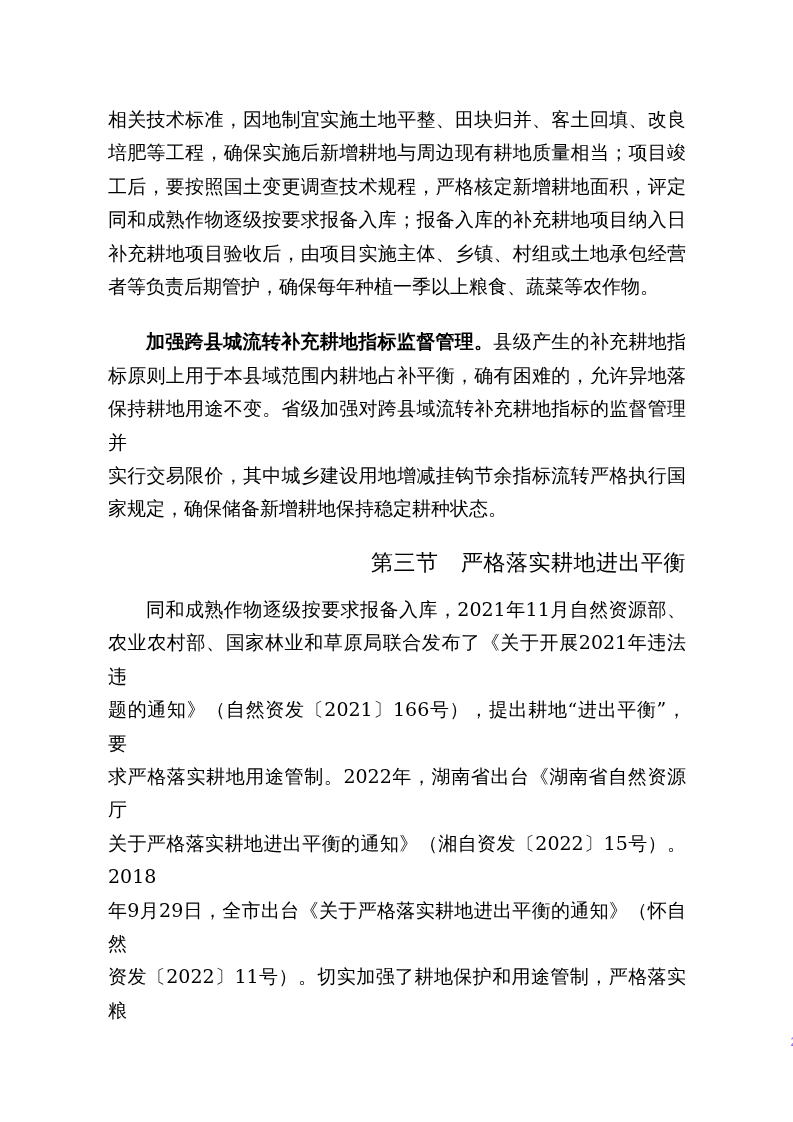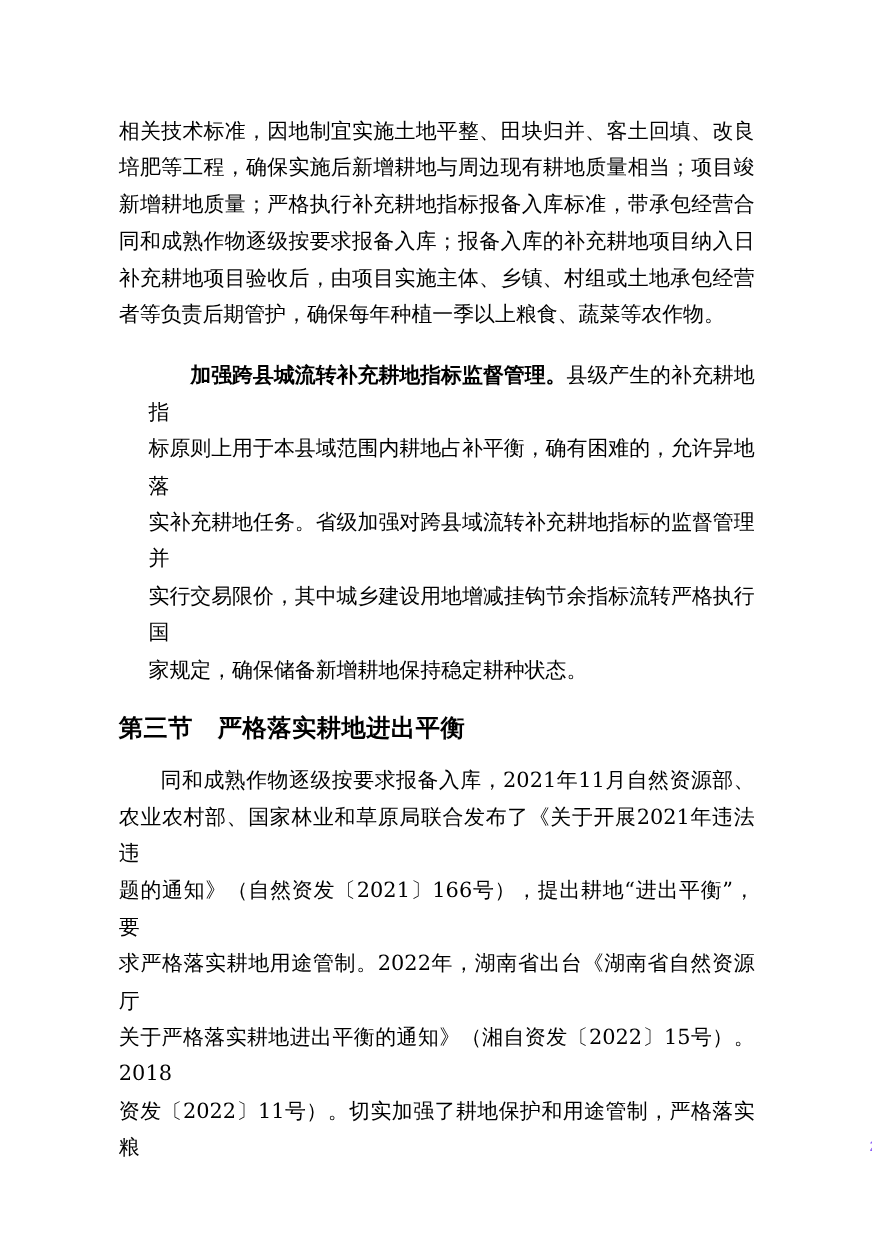--- a/index.html
+++ b/index.html
@@ -34,28 +34,27 @@
   }
   .indent,
   .indent-first .line:first-child {
     text-indent: 38px;
   }
   .bold {
     font-weight: bold;
   }
   .p2 {
     margin-top: 22px;
-    margin-left: 27px;
   }
   .heading {
     margin: 20px 0 13px 0;
     font-size: 22px;
     line-height: 34px;
-    text-align: left;
-    font-weight: bold;
+    text-align: right;
+    font-weight: normal;
     font-family: "DejaVu Sans", "Liberation Sans", sans-serif;
     letter-spacing: 0.5px;
   }
   .page-number {
     position: absolute;
     top: 1034px;
     left: 12px;
     width: 100%;
     text-align: right;
     font-size: 13px;
@@ -66,43 +65,44 @@
 </style>
 </head>
 <body>
 
 <div class="doc-page">
   <div class="content">
 
     <div class="para">
         <div class="line">相关技术标准，因地制宜实施土地平整、田块归并、客土回填、改良</div>
         <div class="line">培肥等工程，确保实施后新增耕地与周边现有耕地质量相当；项目竣</div>
-        <div class="line">新增耕地质量；严格执行补充耕地指标报备入库标准，带承包经营合</div>
+        <div class="line">工后，要按照国土变更调查技术规程，严格核定新增耕地面积，评定</div>
         <div class="line">同和成熟作物逐级按要求报备入库；报备入库的补充耕地项目纳入日</div>
         <div class="line">补充耕地项目验收后，由项目实施主体、乡镇、村组或土地承包经营</div>
         <div class="line no-just">者等负责后期管护，确保每年种植一季以上粮食、蔬菜等农作物。</div>
       </div>
 
     <div class="para p2">
       <div class="line indent"><span class="bold">加强跨县城流转补充耕地指标监督管理。</span><span>县级产生的补充耕地指</span></div>
       <div>
           <div class="line">标原则上用于本县域范围内耕地占补平衡，确有困难的，允许异地落</div>
-          <div class="line">实补充耕地任务。省级加强对跨县域流转补充耕地指标的监督管理并</div>
+          <div class="line">保持耕地用途不变。省级加强对跨县域流转补充耕地指标的监督管理并</div>
           <div class="line">实行交易限价，其中城乡建设用地增减挂钩节余指标流转严格执行国</div>
           <div class="line no-just">家规定，确保储备新增耕地保持稳定耕种状态。</div>
         </div>
     </div>
 
     <h2 class="heading">第三节　严格落实耕地进出平衡</h2>
 
     <div class="para indent-first">
         <div class="line">同和成熟作物逐级按要求报备入库，2021年11月自然资源部、</div>
         <div class="line">农业农村部、国家林业和草原局联合发布了《关于开展2021年违法违</div>
         <div class="line">题的通知》（自然资发〔2021〕166号），提出耕地“进出平衡”，要</div>
         <div class="line">求严格落实耕地用途管制。2022年，湖南省出台《湖南省自然资源厅</div>
         <div class="line">关于严格落实耕地进出平衡的通知》（湘自资发〔2022〕15号）。2018</div>
+        <div class="line">年9月29日，全市出台《关于严格落实耕地进出平衡的通知》（怀自然</div>
         <div class="line">资发〔2022〕11号）。切实加强了耕地保护和用途管制，严格落实粮</div>
       </div>
 
   </div>
 
   <div class="page-number">29</div>
 </div>
 
 </body></html>

